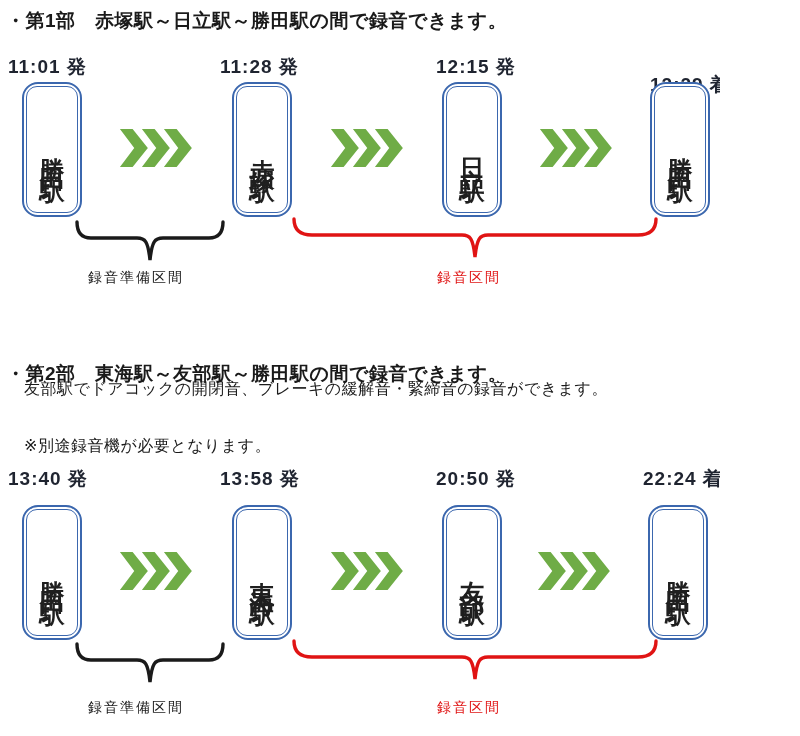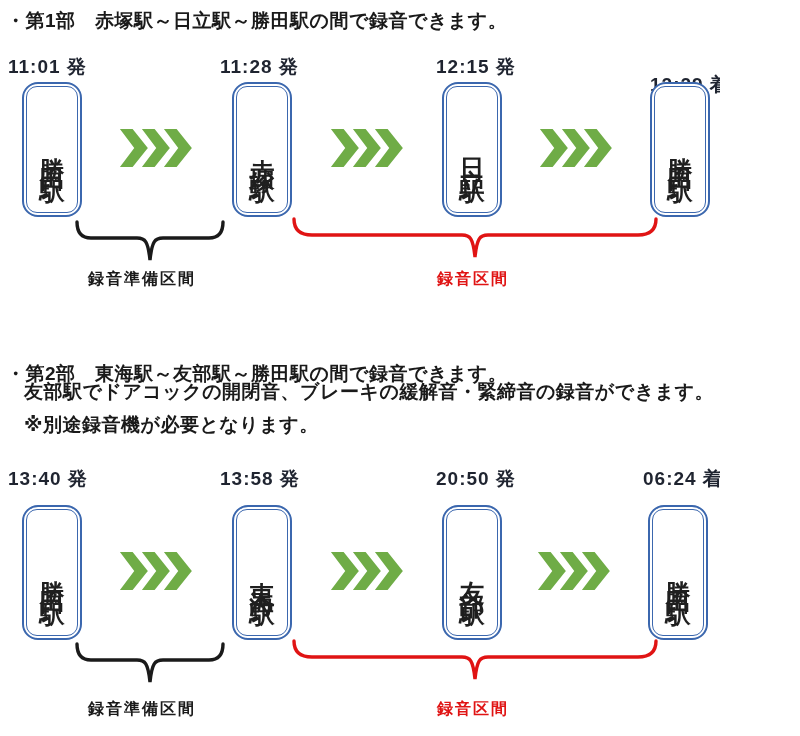--- a/index.html
+++ b/index.html
@@ -3,21 +3,21 @@
 <meta charset="utf-8">
 <style>
   html,body{margin:0;padding:0;background:#ffffff;}
   .canvas{
     position:relative;width:720px;height:736px;background:#ffffff;overflow:hidden;
     font-family:"Liberation Sans","DejaVu Sans",sans-serif;
     color:var(--ink,#1a1a1a);
   }
   .abs{position:absolute;}
   .title{font-size:19px;font-weight:600;letter-spacing:0.5px;color:var(--ink,#1a1a1a);white-space:nowrap;}
-  .note{font-size:19px;font-weight:700;letter-spacing:0.5px;color:var(--ink,#1a1a1a);white-space:nowrap;}
+  .note{font-size:16px;font-weight:400;letter-spacing:0.5px;color:var(--ink,#1a1a1a);white-space:nowrap;}
   .time{font-size:19px;font-weight:600;letter-spacing:1px;color:var(--time_text,#1f2430);white-space:nowrap;}
   .station{
     width:52px;height:127px;
     border:2.4px solid var(--box_border,#3b67ae);
     border-radius:16px;padding:2px;background:#fff;box-sizing:content-box;
   }
   .station-inner{
     width:100%;height:100%;
     border:1.6px solid var(--box_border,#3b67ae);
     border-radius:11px;box-sizing:border-box;
@@ -26,21 +26,21 @@
   .station-name{
     writing-mode:vertical-rl;text-orientation:upright;
     font-size:25px;font-weight:700;letter-spacing:0.42em;
     color:var(--station_text,#1f1f1f);line-height:1;
     margin-top:0.35em;
   }
   .chev polygon{fill:var(--green,#6fac46);stroke:#ffffff;stroke-width:2;}
   .brace path{fill:none;stroke-width:3.4px;stroke-linecap:round;}
   .brace.black path{stroke:var(--black,#1a1a1a);}
   .brace.red path{stroke:var(--red,#e01414);}
-  .seglabel{font-size:16px;font-weight:700;letter-spacing:2px;white-space:nowrap;}
+  .seglabel{font-size:14px;font-weight:400;letter-spacing:2px;white-space:nowrap;}
   .seglabel.black{color:var(--black,#1a1a1a);}
   .seglabel.red{color:var(--red,#e01414);}
 </style>
 </head>
 <body>
 
 <div class="canvas">
 
   <div class="abs title" style="left:6px;top:8px">・第1部　赤塚駅～日立駅～勝田駅の間で録音できます。</div>
 
@@ -91,26 +91,26 @@
   </svg>
   <svg class="abs brace red" style="left:292px;top:217px" width="366" height="46" viewBox="0 0 366 46">
     <path d="M2,2 C2,13 8,18 20,18 L170,18 C178,18 181,21 183,40 C185,21 188,18 196,18 L346,18 C358,18 364,13 364,2"></path>
   </svg>
 
   <div class="abs seglabel black" style="left:88px;top:269px">録音準備区間</div>
   <div class="abs seglabel red" style="left:437px;top:269px">録音区間</div>
 
   <div class="abs title" style="left:6px;top:361px">・第2部　東海駅～友部駅～勝田駅の間で録音できます。</div>
   <div class="abs note" style="left:24px;top:379px">友部駅でドアコックの開閉音、ブレーキの緩解音・緊締音の録音ができます。</div>
-  <div class="abs note" style="left:24px;top:412px">※別途録音機が必要となります。</div>
+  <div class="abs note" style="left:24px;top:436px">※別途録音機が必要となります。</div>
 
   <div class="abs time" style="left:8px;top:466px">13:40 発</div>
   <div class="abs time" style="left:220px;top:466px">13:58 発</div>
   <div class="abs time" style="left:436px;top:466px">20:50 発</div>
-  <div class="abs time" style="left:643px;top:466px">06:24 着</div>
+  <div class="abs time" style="left:643px;top:466px">22:24 着</div>
 
   <div class="abs station" style="left:22px;top:505px">
     <div class="station-inner">
         <span class="station-name">勝田駅</span>
       </div>
   </div>
   <div class="abs station" style="left:232px;top:505px">
     <div class="station-inner">
         <span class="station-name">東海駅</span>
       </div>

